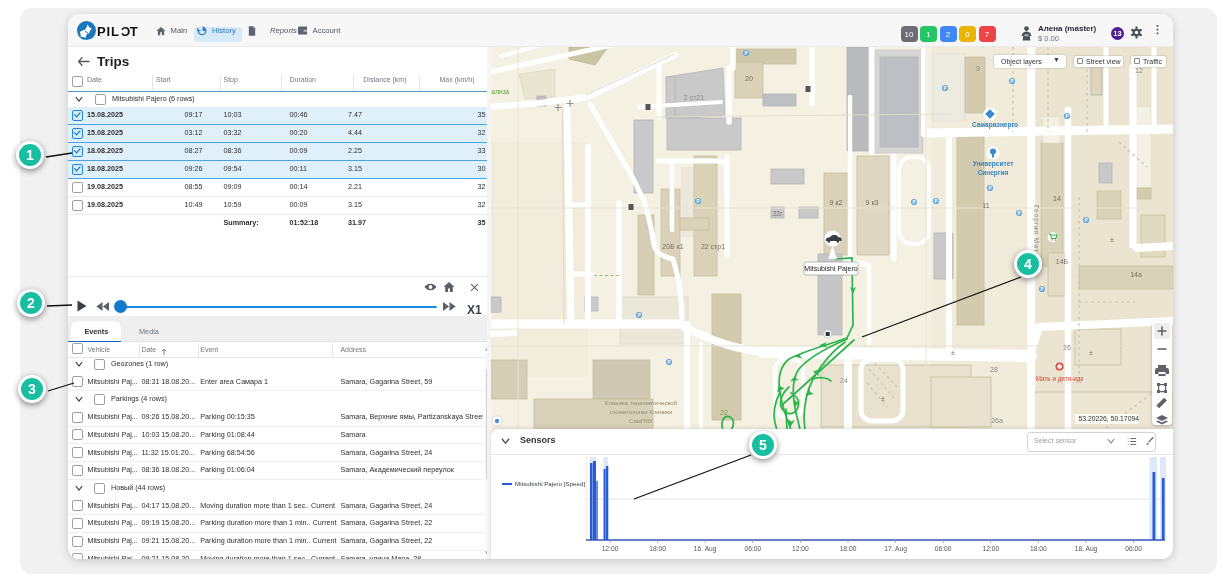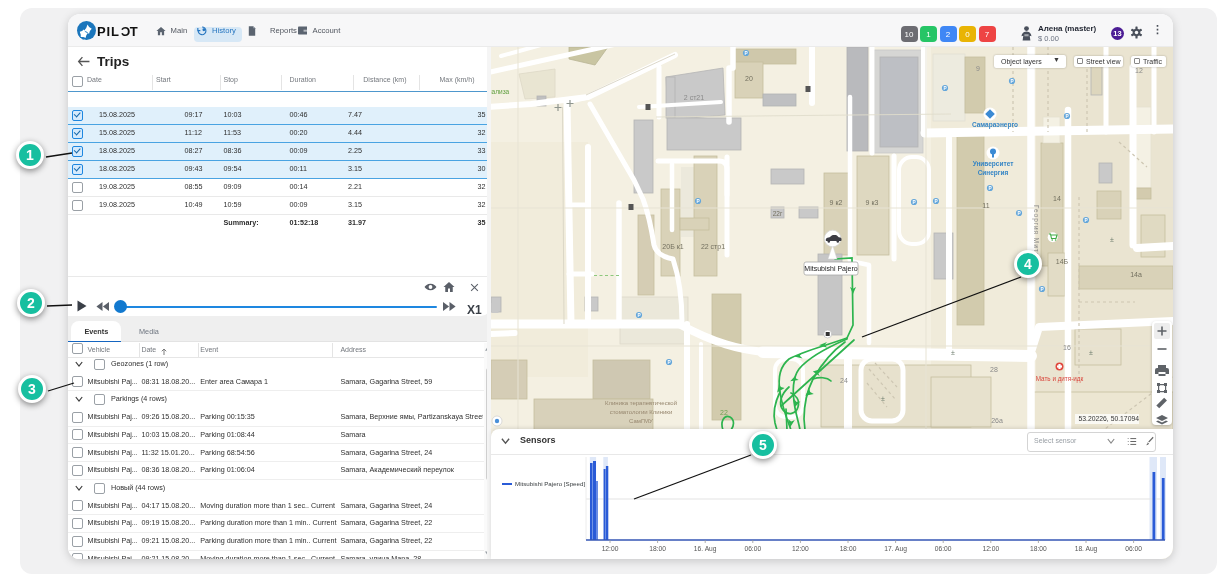--- a/index.html
+++ b/index.html
@@ -18,21 +18,21 @@
 .ann { position:absolute; width:28px; height:28px; border-radius:50%; background:#17bfa0; border:3px solid #fff; box-shadow:0 2px 6px rgba(0,0,0,0.45); color:#fff; font-size:14px; font-weight:bold; display:flex; align-items:center; justify-content:center; z-index:50; }
 #annsvg { position:absolute; left:0; top:0; width:1223px; height:578px; z-index:49; pointer-events:none; }
 .th { position:absolute; left:0; width:420px; font-size:7px; color:#74787e; }
 .th span { position:absolute; top:1px; white-space:nowrap; }
 .th i { position:absolute; top:0; height:100%; width:1px; background:#e4e4e4; }
 .cb { position:absolute; width:11px; height:11px; border:1.5px solid #9aa0a6; border-radius:2px; background:#fff; }
 .cbc { position:absolute; left:3.5px; top:2.5px; width:11px; height:11px; border:1.5px solid #1e87e0; border-radius:2px; background:#d5eafc; }
 .cbc:after { content:""; position:absolute; left:1.5px; top:1px; width:5px; height:2.5px; border-left:1.7px solid #1769aa; border-bottom:1.7px solid #1769aa; transform:rotate(-48deg); }
 .trow { position:absolute; left:0; width:420px; height:18px; font-size:7.2px; color:#2e2e2e; }
 .trow b { position:absolute; top:3px; font-weight:inherit; white-space:nowrap; }
-.trow .d { left:31px; } .trow .s1 { left:87.5px;padding-left:29px; } .trow .s2 { left:155.5px; } .trow .du { left:221.5px; }
+.trow .d { left:19px;font-weight:bold; } .trow .s1 { left:87.5px;padding-left:29px; } .trow .s2 { left:155.5px; } .trow .du { left:221.5px; }
 .trow .di { left:280px; width:69.5px; text-align:left; } .trow .mx { left:350px; width:67.5px; text-align:right; }
 .trow.sel { background:#e0f0fb; border-bottom:1px solid #49a3e2; }
 .trow.unsel { border-bottom:1px solid #e9e9e9; }
 .erow { position:absolute; left:0; width:416px; height:17.7px; font-size:7.2px; color:#2e2e2e; border-bottom:1px solid #eeeeee; }
 .erow b { position:absolute; top:3px; font-weight:normal; white-space:nowrap; overflow:hidden; }
 .erow .v { left:19.5px; width:49px; } .erow .dt { left:73.4px; width:55px; } .erow .ev { left:132.3px; width:137px; } .erow .ad { left:272.4px; width:143px; }
 .egrp { position:absolute; left:0; width:416px; height:17.7px; font-size:7.2px; color:#2e2e2e; } .egrp b { font-weight:normal; }
 </style>
 </head>
 <body>
@@ -65,21 +65,21 @@
             <circle cx="16.5" cy="9" r="3.4" fill="#2776c0" stroke="none"></circle>
           </svg>
         <span style="margin-left:5px;">History</span>
       </div>
 
       <div class="nav-item" style="left:180px;">
         <svg width="8" height="10" viewBox="0 0 20 24" fill="#5b6470">
             <path d="M2 0 H13 L18 5 V24 H2 Z"></path>
             <path d="M13 0 L13 5 L18 5" fill="#9aa2ad"></path>
           </svg>
-        <span style="margin-left:14px;">Reports</span>
+        <span style="margin-left:14px;font-style:italic;">Reports</span>
       </div>
 
       <div class="nav-item" style="left:229.5px;">
         <svg width="9.5" height="9" viewBox="0 0 24 20" fill="#5b6470">
             <rect x="0" y="0" width="24" height="20" rx="2"></rect>
             <rect x="14" y="8" width="10" height="5" fill="#fff" opacity="0.55"></rect>
           </svg>
         <span style="margin-left:5.5px;">Account</span>
       </div>
 
@@ -126,52 +126,59 @@
           <span style="left:270px;width:68.5px;text-align:right;">Distance (km)</span>
           <span style="left:344px;width:62.5px;text-align:right;">Max (km/h)</span>
         <i style="left:84px;"></i>
           <i style="left:152px;"></i>
           <i style="left:213px;"></i>
           <i style="left:285px;"></i>
           <i style="left:351px;"></i>
       </div>
       <div style="position:absolute;left:0;top:43.5px;width:420px;height:1.3px;background:#4e97cd;"></div>
 
+      <div class="trow" style="top:45px;height:15px;">
+        <svg style="position:absolute;left:7px;top:4px;" width="8" height="6" viewBox="0 0 10 7">
+            <path d="M1 1 L5 6 L9 1" stroke="#3c3c3c" stroke-width="1.5" fill="none"></path>
+          </svg>
+        <div class="cb" style="left:27px;top:2px;"></div>
+        <span style="position:absolute;left:44px;top:2px;">Mitsubishi Pajero (6 rows)</span>
+      </div>
 
       <div class="trow sel" style="top:60px;">
           <div class="cbc"></div>
           <b class="d">15.08.2025</b>
           <b class="s1">09:17</b>
           <b class="s2">10:03</b>
           <b class="du">00:46</b>
           <b class="di">7.47</b>
           <b class="mx">35</b>
         </div>
       <div class="trow sel" style="top:78px;">
           <div class="cbc"></div>
           <b class="d">15.08.2025</b>
-          <b class="s1">11:12</b>
-          <b class="s2">11:53</b>
+          <b class="s1">03:12</b>
+          <b class="s2">03:32</b>
           <b class="du">00:20</b>
           <b class="di">4.44</b>
           <b class="mx">32</b>
         </div>
       <div class="trow sel" style="top:96px;">
           <div class="cbc"></div>
           <b class="d">18.08.2025</b>
           <b class="s1">08:27</b>
           <b class="s2">08:36</b>
           <b class="du">00:09</b>
           <b class="di">2.25</b>
           <b class="mx">33</b>
         </div>
       <div class="trow sel" style="top:114px;">
           <div class="cbc"></div>
           <b class="d">18.08.2025</b>
-          <b class="s1">09:43</b>
+          <b class="s1">09:26</b>
           <b class="s2">09:54</b>
           <b class="du">00:11</b>
           <b class="di">3.15</b>
           <b class="mx">30</b>
         </div>
       <div class="trow unsel" style="top:132px;">
           <div class="cb" style="left:3.5px;top:2.5px;"></div>
           <b class="d">19.08.2025</b>
           <b class="s1">08:55</b>
           <b class="s2">09:09</b>

